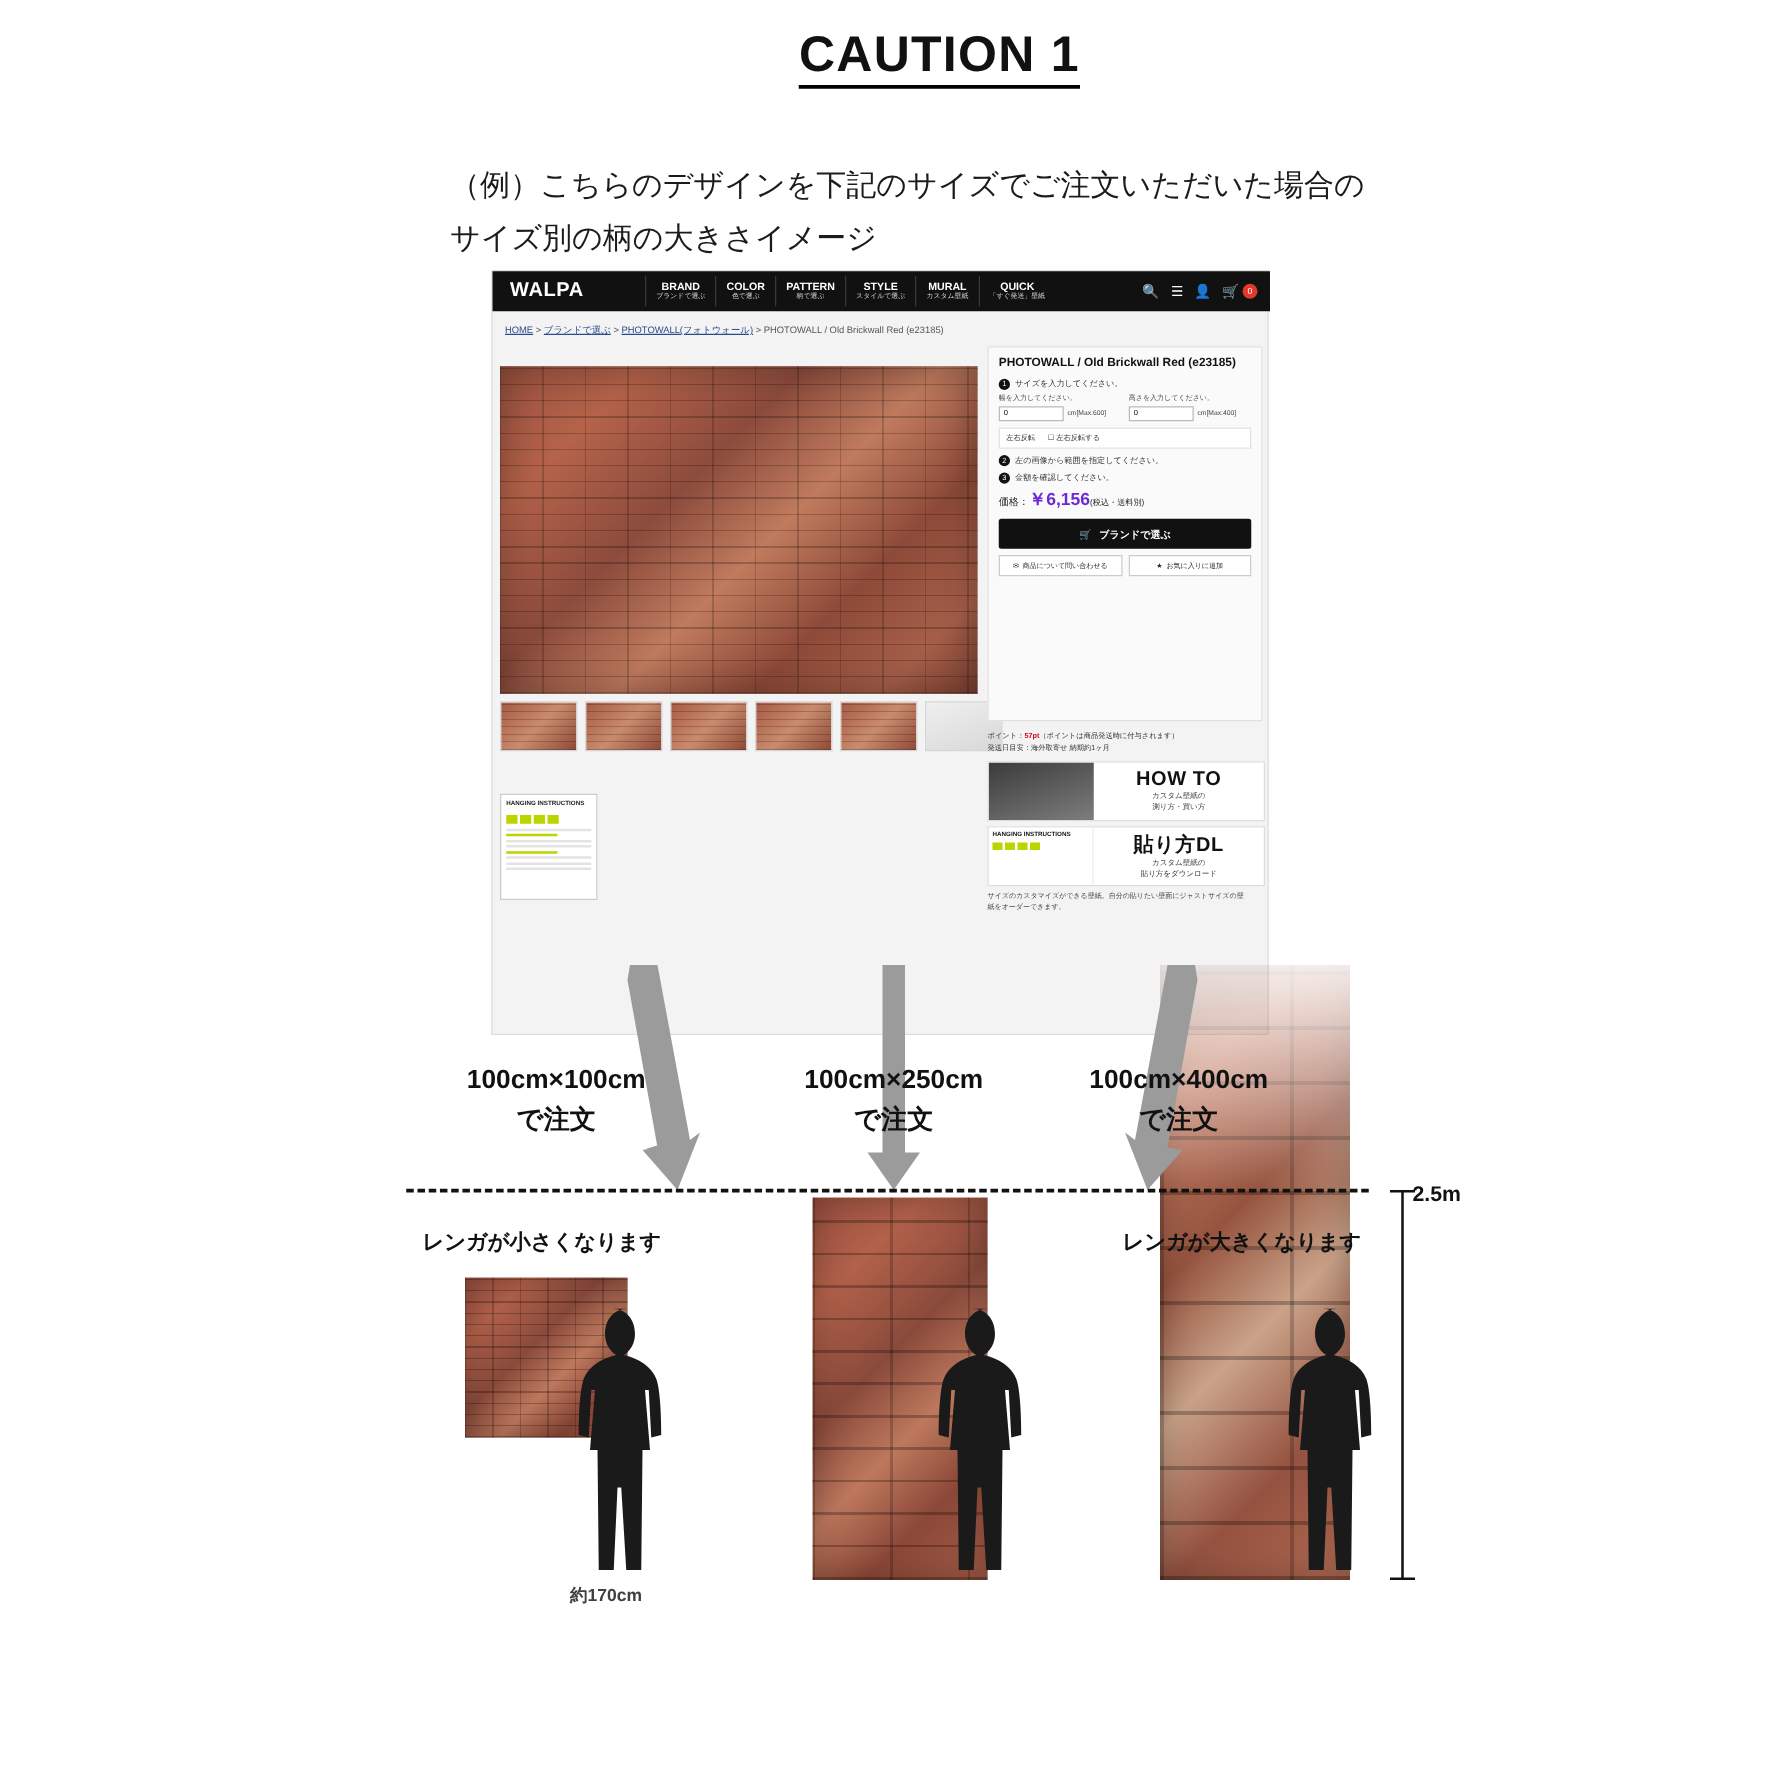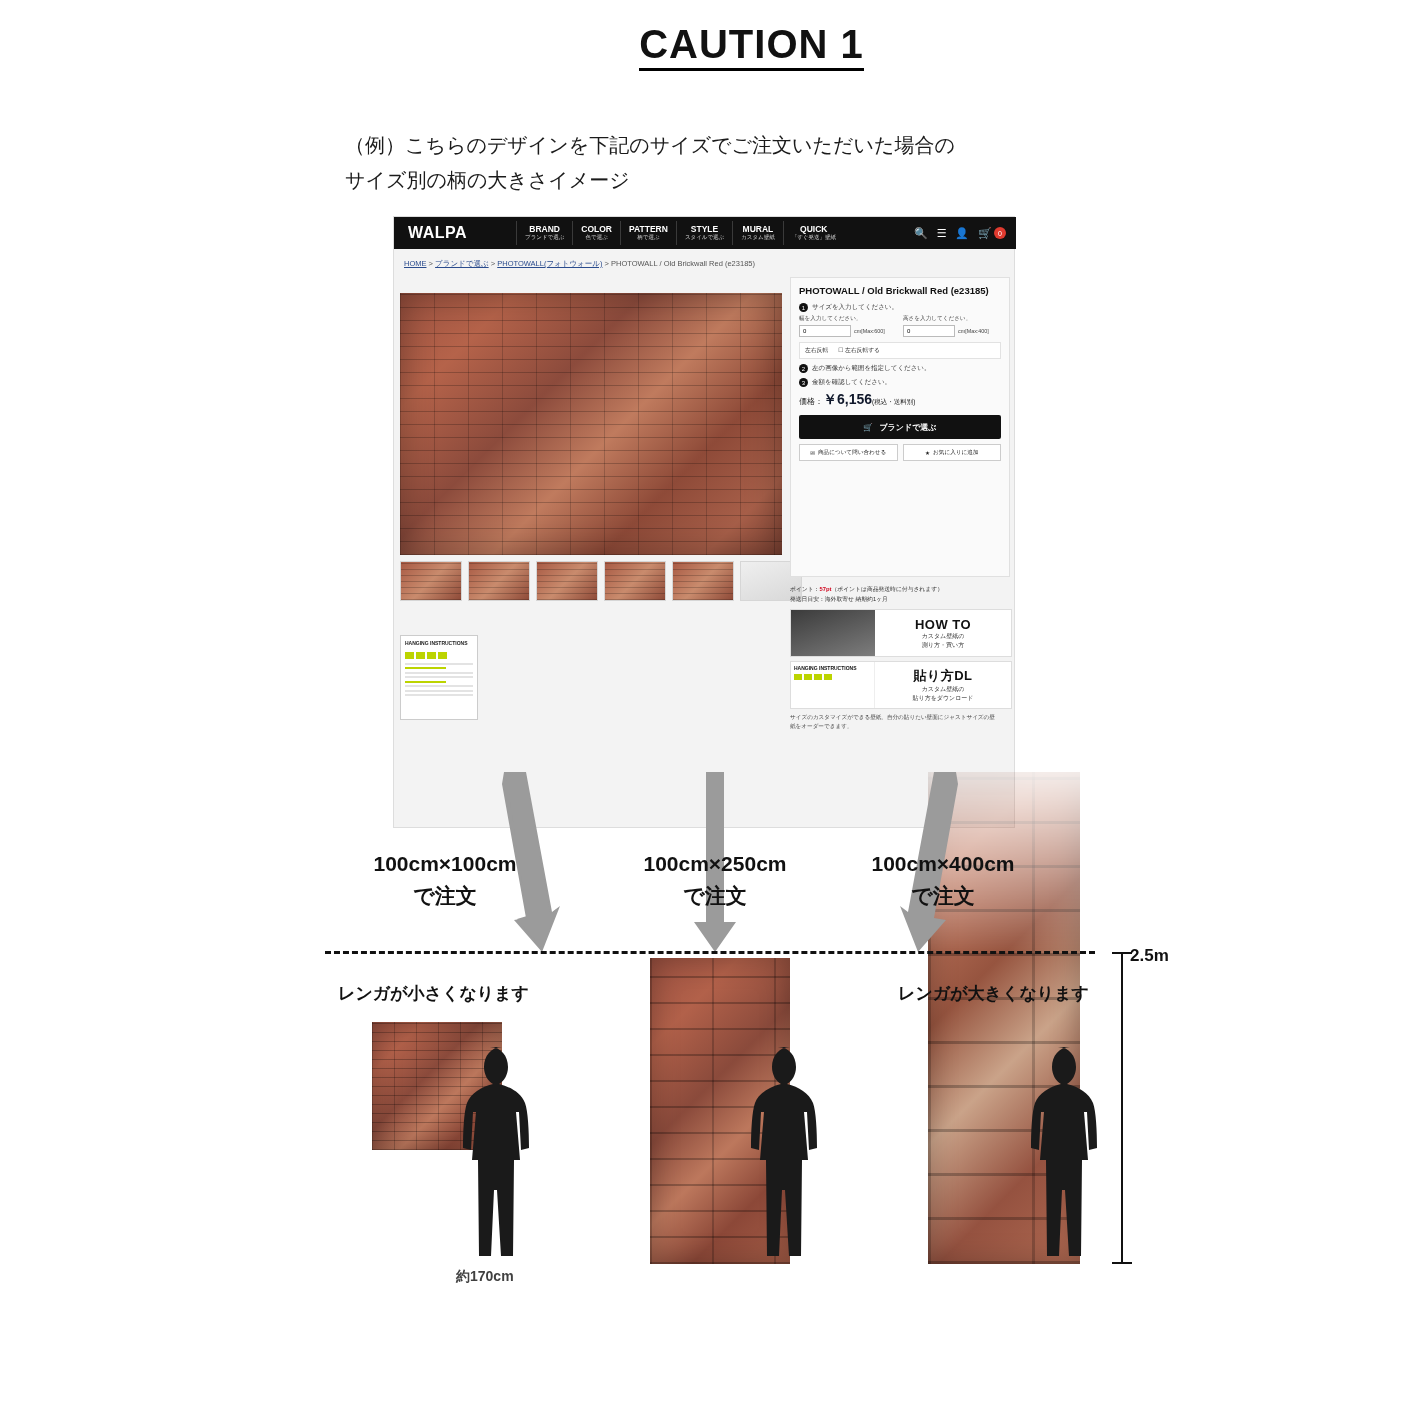--- a/index.html
+++ b/index.html
@@ -12,21 +12,21 @@
 
   
   .title{
     position:absolute;left:0;top:22px;width:1415px;text-align:center;
     font-size:40px;font-weight:bold;letter-spacing:1px;padding-left:44px;
   }
   .title span{border-bottom:3px solid #000;padding-bottom:2px;}
 
   
   .intro{
-    position:absolute;left:345px;top:128px;font-size:20px;line-height:1.75;
+    position:absolute;left:360px;top:128px;font-size:24px;line-height:1.75;
     color:#1b1b1b;
   }
 
   
   .browser{
     position:absolute;left:393px;top:216px;width:622px;height:612px;
     background:#f3f3f3;border:1px solid #ddd;box-sizing:border-box;
   }
   .nav{
     position:absolute;left:0;top:0;width:622px;height:32px;background:#111;
@@ -101,40 +101,40 @@
   .fld input{
     width:52px;height:12px;border:1px solid #bbb;font-size:6px;padding:0 3px;box-sizing:border-box;
     background:#fff;
   }
   .fld .unit{font-size:5.4px;color:#444;}
   .flipbox{
     border:1px solid #e2e2e2;background:#fff;padding:3px 5px;display:flex;gap:10px;
     font-size:5.8px;color:#333;align-items:center;margin-bottom:5px;
   }
   .price{font-size:8px;color:#222;margin:4px 0 6px;}
-  .price b{font-size:14px;color:#0f172a;}
+  .price b{font-size:14px;color:#6d28d9;}
   .price .tax{font-size:6.5px;}
   .cartbtn{
     background:#111;color:#fff;height:24px;display:flex;align-items:center;justify-content:center;
     gap:6px;font-size:8px;font-weight:bold;border-radius:2px;
   }
   .subbtns{display:flex;gap:5px;margin-top:5px;}
   .subbtn{
     flex:1;border:1px solid #ccc;background:#fff;height:15px;display:flex;align-items:center;
     justify-content:center;gap:3px;font-size:5.6px;color:#222;
   }
   .points{position:absolute;left:396px;top:368px;font-size:5.8px;color:#333;line-height:1.7;}
   .points .pt{color:#d0021b;font-weight:bold;}
   .howto{
     position:absolute;left:396px;top:392px;width:220px;height:46px;border:1px solid #ddd;
     background:#fff;display:flex;overflow:hidden;
   }
   .howto .im{width:84px;background:linear-gradient(160deg,#3b3b3b,#7d7d7d);}
   .howto .tx{flex:1;display:flex;flex-direction:column;align-items:center;justify-content:center;}
-  .howto .big{font-size:13px;font-weight:bold;color:#111;letter-spacing:.5px;}
+  .howto .big{font-size:16px;font-weight:bold;color:#111;letter-spacing:.5px;}
   .howto .sm{font-size:6px;color:#333;line-height:1.5;text-align:center;}
   .howto2{top:444px;}
   .howto2 .im{
     background:#fff;border-right:1px solid #eee;font-size:4px;color:#555;padding:3px;box-sizing:border-box;
   }
   .howto2 .im b{font-size:5px;color:#111;display:block;line-height:1.2;}
   .howto2 .im .gg{display:flex;gap:2px;margin-top:3px;}
   .howto2 .im .gg i{width:8px;height:6px;background:#bcd400;display:block;}
   .foot{position:absolute;left:396px;top:496px;font-size:5.6px;color:#444;line-height:1.6;width:210px;}
 

